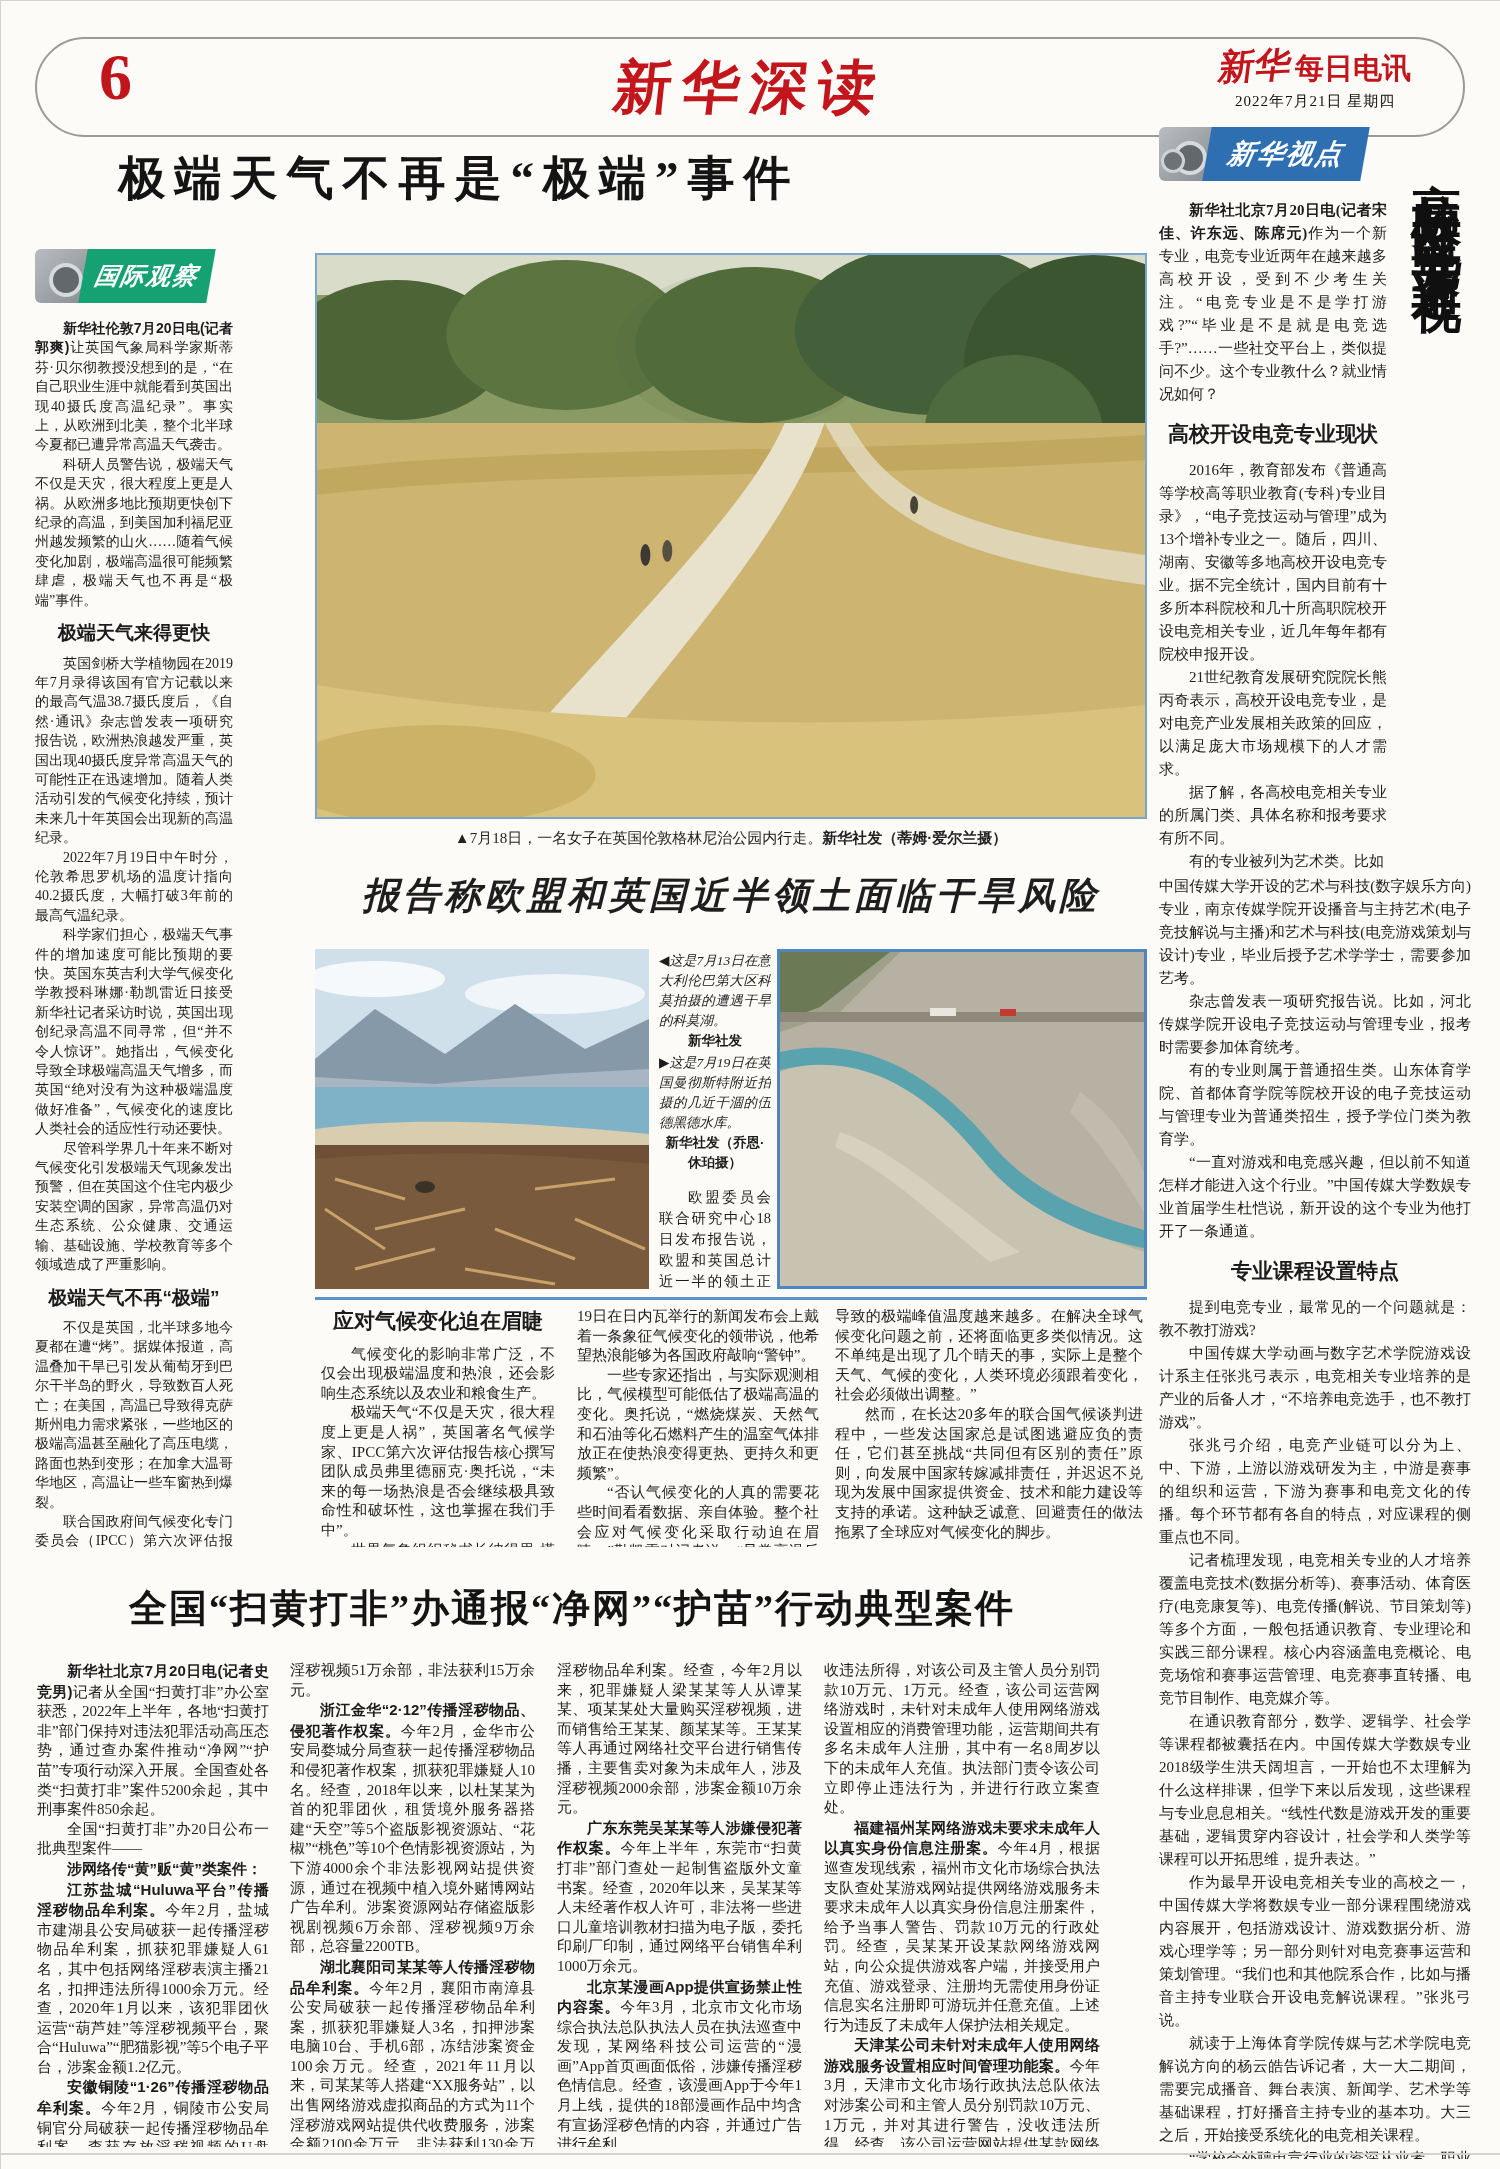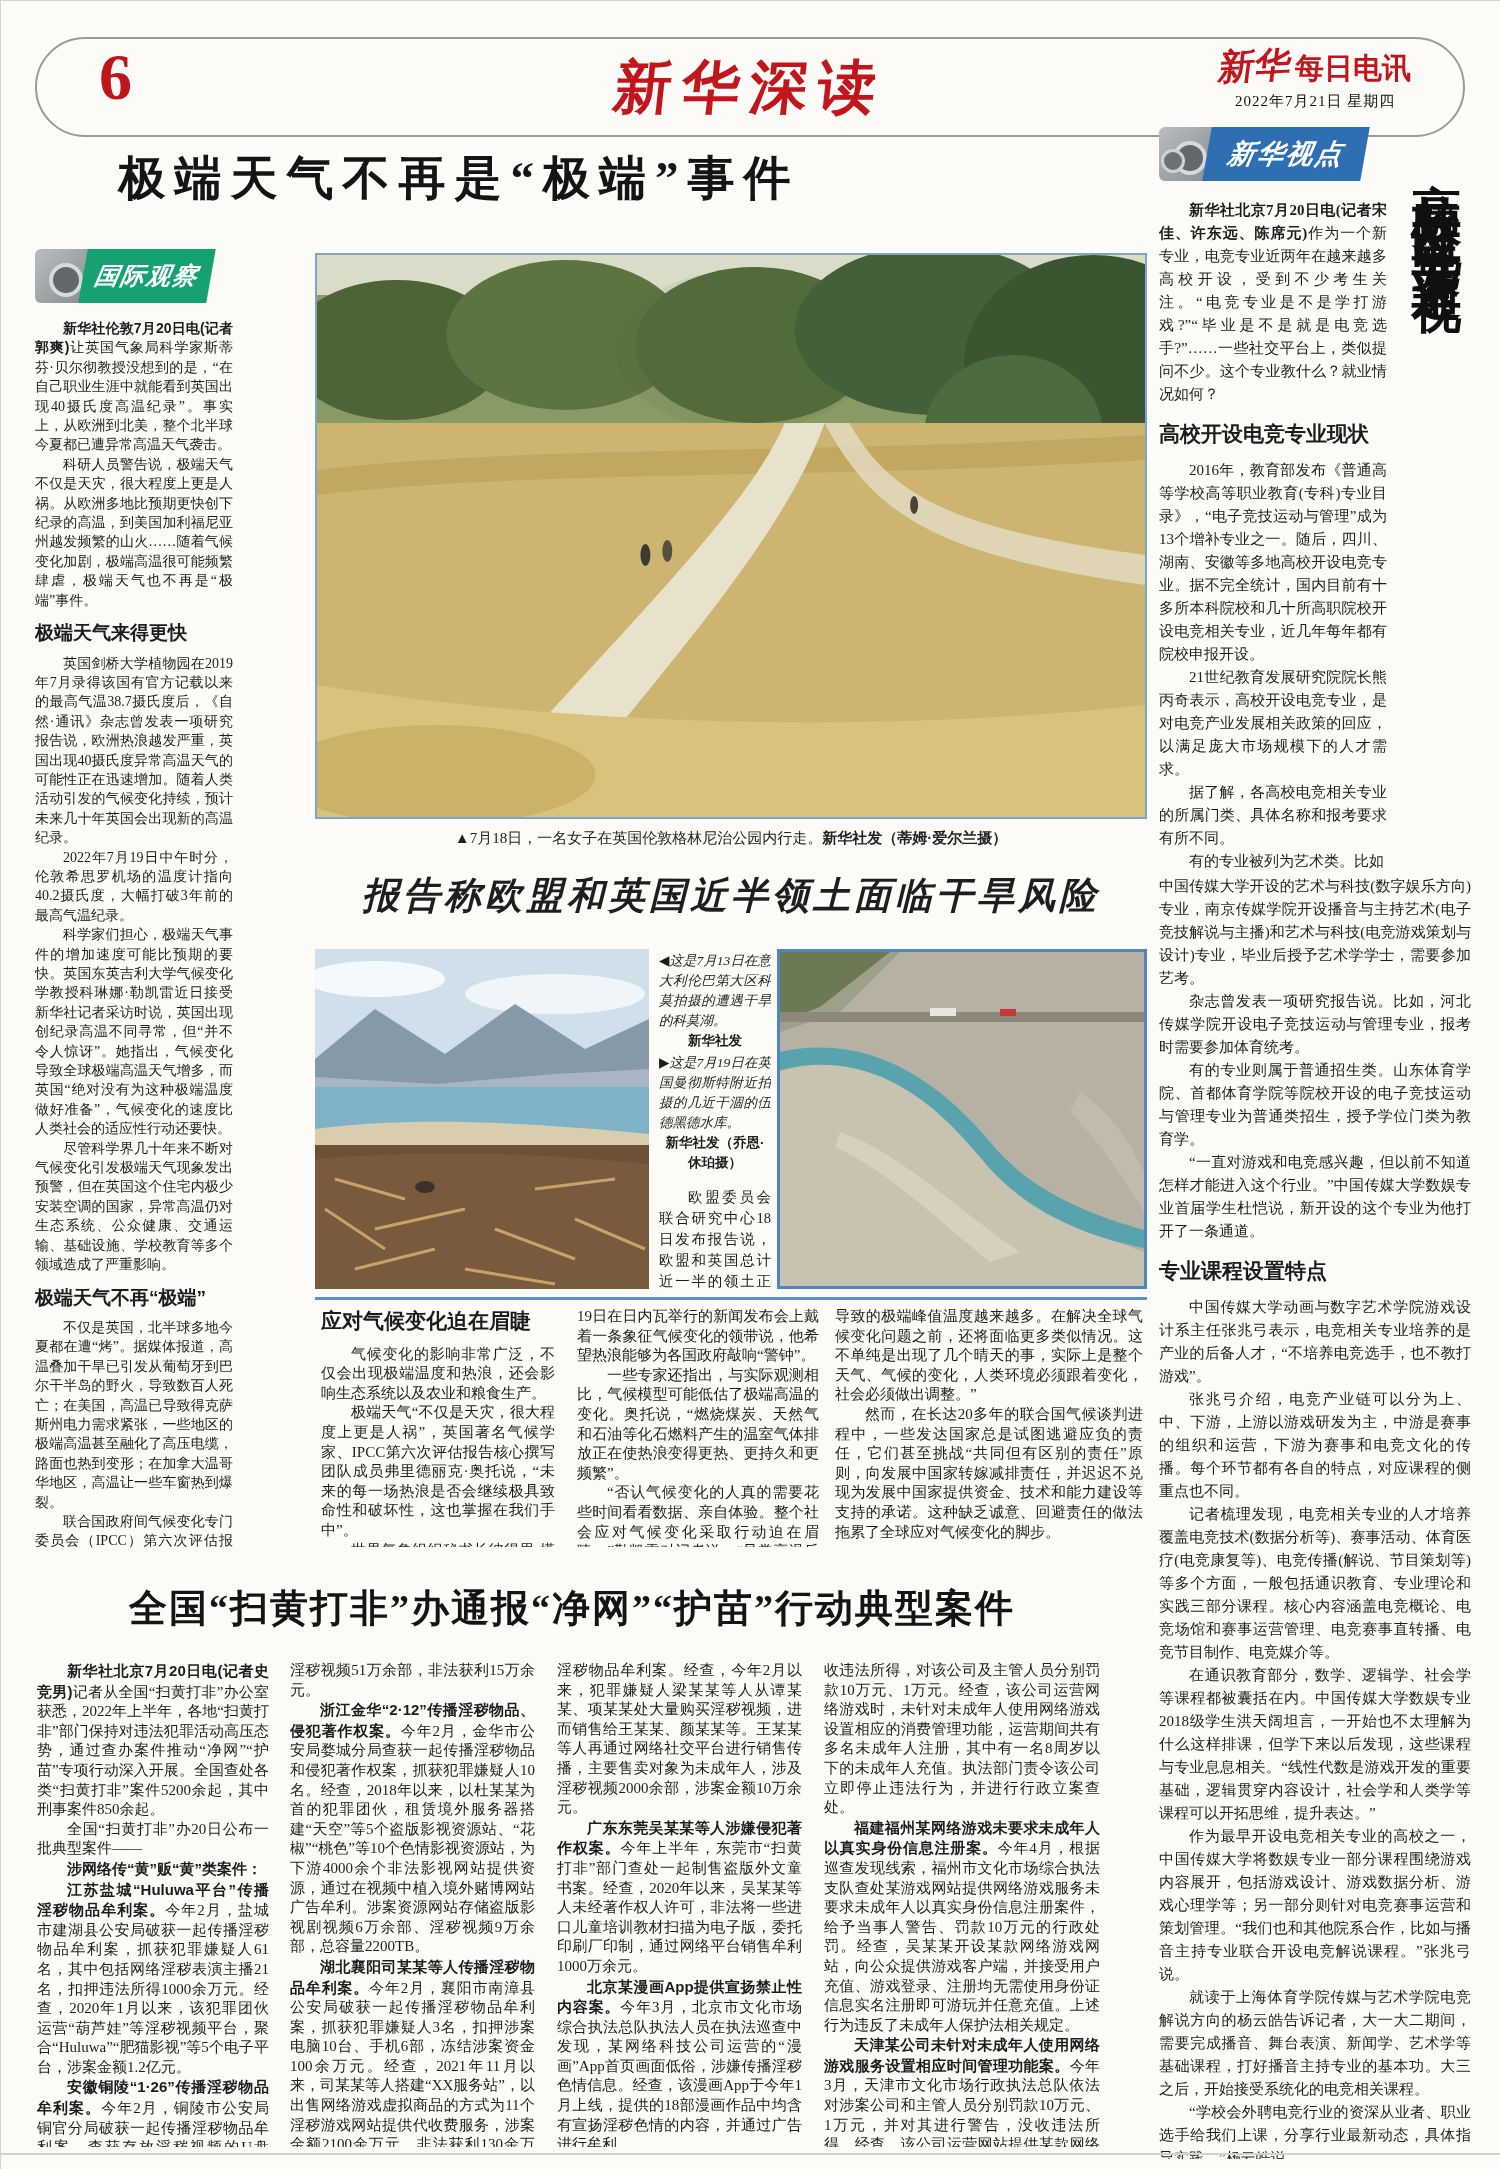--- a/index.html
+++ b/index.html
@@ -38,21 +38,21 @@
                 font-family:"Liberation Sans",sans-serif;display:flex;align-items:center;justify-content:center;
                 transform:skewX(-10deg);margin-left:-6px;letter-spacing:2px;}
   .badge.green .btext{background:#16a173;}
   .badge.blue  .btext{background:#2e6fb2;}
 
   
   .col{overflow:hidden;font-size:15px;line-height:19.6px;text-align:justify;}
   .col p{margin:0;text-indent:2em;}
   .col p.noind{text-indent:0;}
   .col p b{font-family:"Liberation Sans","DejaVu Sans",sans-serif;font-weight:700;}
-  .subhead{font-family:"Liberation Sans","DejaVu Sans",sans-serif;font-weight:700;
+  .subhead{font-family:"Liberation Sans","DejaVu Sans",sans-serif;font-weight:700;text-align:center;
            text-indent:0 !important;}
 
   .left-col{left:34px;top:248px;width:198px;height:1304px;font-size:14px;line-height:19.4px;}
   .left-col .subhead{font-size:19px;margin:13px 0 11px;}
   .left-col .badge{width:176px;margin-bottom:16px;}
   .left-col .badge .btext{font-size:24px;}
 
   .ccol1{left:320px;top:1306px;width:234px;height:240px;}
   .ccol2{left:576px;top:1306px;width:242px;height:240px;}
   .ccol3{left:834px;top:1306px;width:308px;height:240px;}
@@ -278,20 +278,21 @@
     </div>
     <div class="rwide">
       <div>
           <p class="noind">中国传媒大学开设的艺术与科技(数字娱乐方向)专业，南京传媒学院开设播音与主持艺术(电子竞技解说与主播)和艺术与科技(电竞游戏策划与设计)专业，毕业后授予艺术学学士，需要参加艺考。</p>
           <p>杂志曾发表一项研究报告说。比如，河北传媒学院开设电子竞技运动与管理专业，报考时需要参加体育统考。</p>
           <p>有的专业则属于普通招生类。山东体育学院、首都体育学院等院校开设的电子竞技运动与管理专业为普通类招生，授予学位门类为教育学。</p>
           <p>“一直对游戏和电竞感兴趣，但以前不知道怎样才能进入这个行业。”中国传媒大学数娱专业首届学生杜恺说，新开设的这个专业为他打开了一条通道。</p>
         </div>
       <div class="subhead">专业课程设置特点</div>
       <div>
+          <p>提到电竞专业，最常见的一个问题就是：教不教打游戏?</p>
           <p>中国传媒大学动画与数字艺术学院游戏设计系主任张兆弓表示，电竞相关专业培养的是产业的后备人才，“不培养电竞选手，也不教打游戏”。</p>
           <p>张兆弓介绍，电竞产业链可以分为上、中、下游，上游以游戏研发为主，中游是赛事的组织和运营，下游为赛事和电竞文化的传播。每个环节都有各自的特点，对应课程的侧重点也不同。</p>
           <p>记者梳理发现，电竞相关专业的人才培养覆盖电竞技术(数据分析等)、赛事活动、体育医疗(电竞康复等)、电竞传播(解说、节目策划等)等多个方面，一般包括通识教育、专业理论和实践三部分课程。核心内容涵盖电竞概论、电竞场馆和赛事运营管理、电竞赛事直转播、电竞节目制作、电竞媒介等。</p>
           <p>在通识教育部分，数学、逻辑学、社会学等课程都被囊括在内。中国传媒大学数娱专业2018级学生洪天阔坦言，一开始也不太理解为什么这样排课，但学下来以后发现，这些课程与专业息息相关。“线性代数是游戏开发的重要基础，逻辑贯穿内容设计，社会学和人类学等课程可以开拓思维，提升表达。”</p>
           <p>作为最早开设电竞相关专业的高校之一，中国传媒大学将数娱专业一部分课程围绕游戏内容展开，包括游戏设计、游戏数据分析、游戏心理学等；另一部分则针对电竞赛事运营和策划管理。“我们也和其他院系合作，比如与播音主持专业联合开设电竞解说课程。”张兆弓说。</p>
           <p>就读于上海体育学院传媒与艺术学院电竞解说方向的杨云皓告诉记者，大一大二期间，需要完成播音、舞台表演、新闻学、艺术学等基础课程，打好播音主持专业的基本功。大三之后，开始接受系统化的电竞相关课程。</p>
           <p>“学校会外聘电竞行业的资深从业者、职业选手给我们上课，分享行业最新动态，具体指导实践。”杨云皓说。</p>
         </div>
 
     </div>

